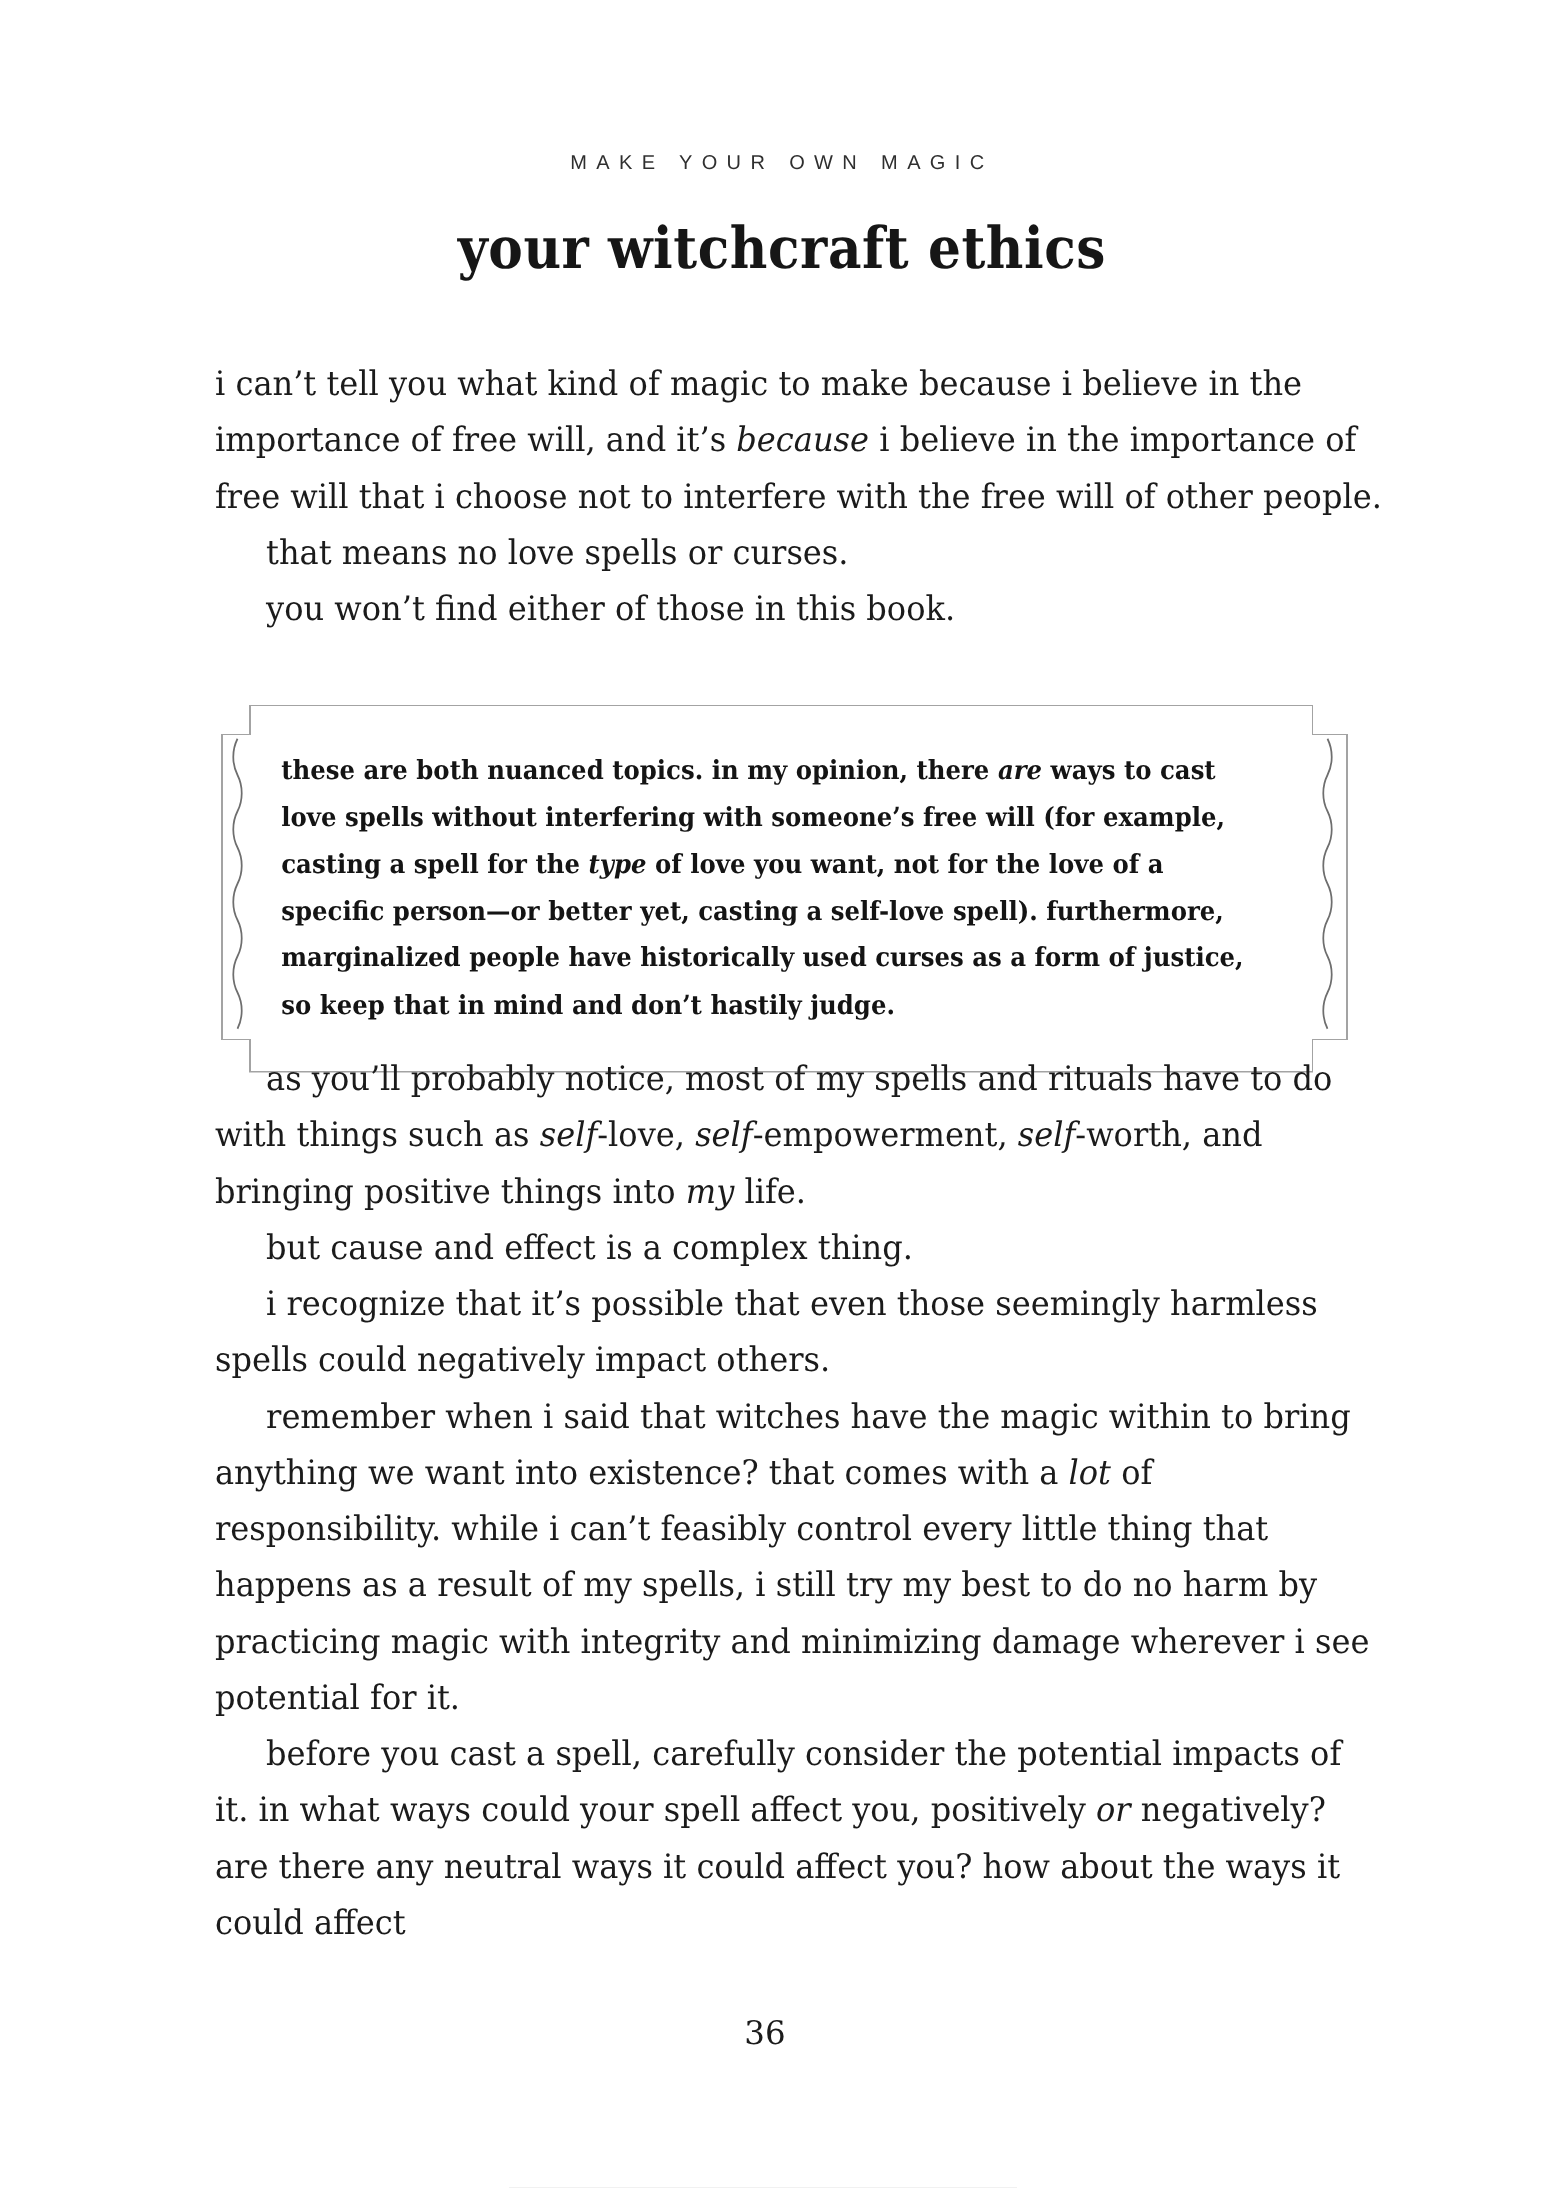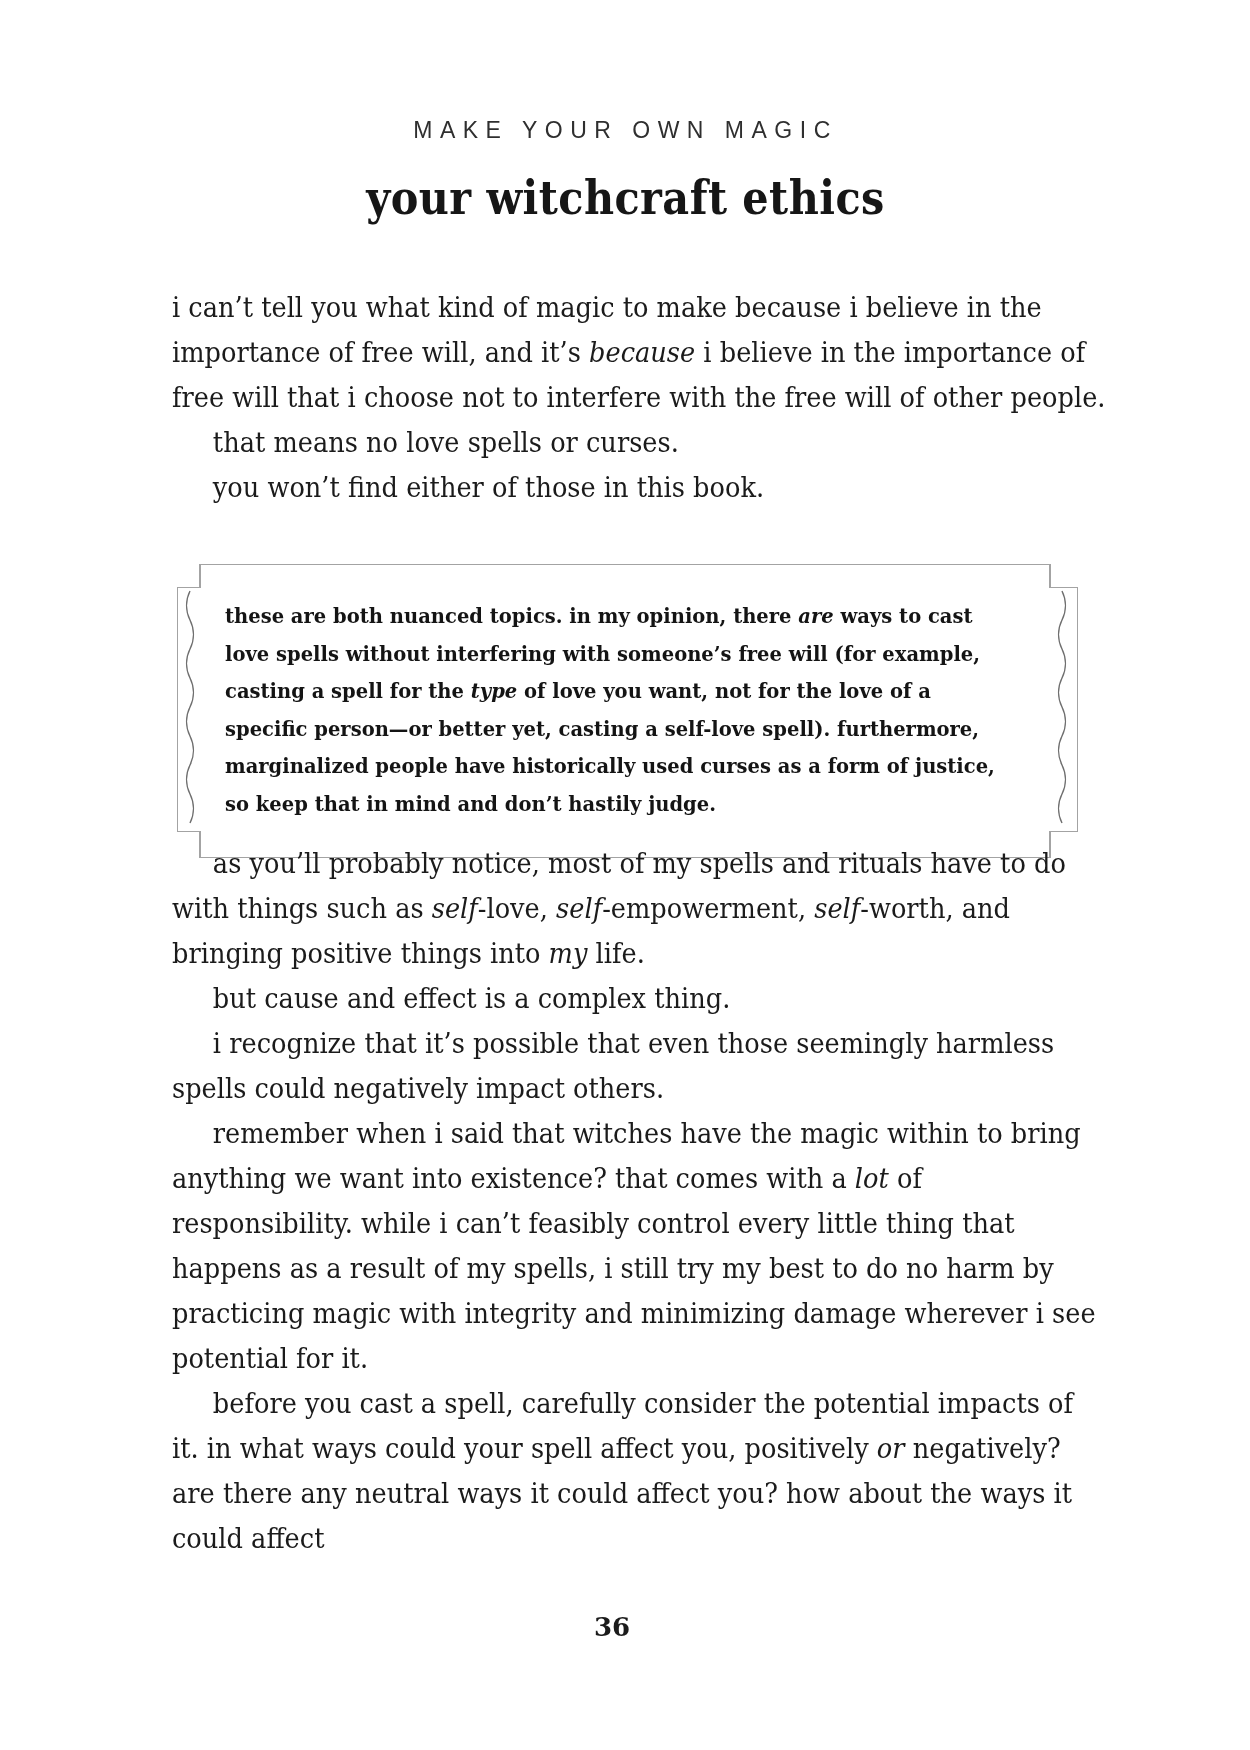--- a/index.html
+++ b/index.html
@@ -8,21 +8,21 @@
     background:var(--page-background,#fff);
     overflow:hidden;
     font-family:"DejaVu Serif",serif;
     color:var(--text,#1b1b1b);
   }
   .content{position:absolute;left:172px;top:0;width:935px;}
   .running-head{
     position:relative;left:-14px;
     padding-top:119px;text-align:center;
     font-family:"Liberation Sans",sans-serif;
-    font-size:23px;line-height:23px;letter-spacing:7.5px;
+    font-size:16px;line-height:23px;letter-spacing:7.5px;
     color:#2f2f2f;white-space:nowrap;
   }
   .page-title{
     position:relative;left:-14px;
     margin:28px 0 0 0;text-align:center;
     font-family:"DejaVu Serif",serif;font-weight:bold;
     font-size:46px;line-height:56px;letter-spacing:0.5px;
     transform:scaleX(0.9);transform-origin:center top;
     white-space:nowrap;color:#161616;
   }
@@ -40,21 +40,21 @@
   }
   .callout-frame{position:absolute;left:0;top:0;}
   .callout-text{
     position:absolute;left:53px;top:33px;width:852px;
     transform:scaleX(0.93);transform-origin:left top;
     font-size:21px;font-weight:bold;line-height:37.5px;
     color:#141414;
   }
   .page-number{
     position:absolute;left:0;top:1612px;width:1224px;text-align:center;
-    font-size:26px;font-weight:bold;color:#1b1b1b;
+    font-size:26px;font-weight:normal;color:#1b1b1b;
   }
   i{font-style:italic;}
 </style>
 </head>
 <body>
 
 <div class="page">
   <div class="content">
 
     <div class="running-head">MAKE YOUR OWN MAGIC</div>

